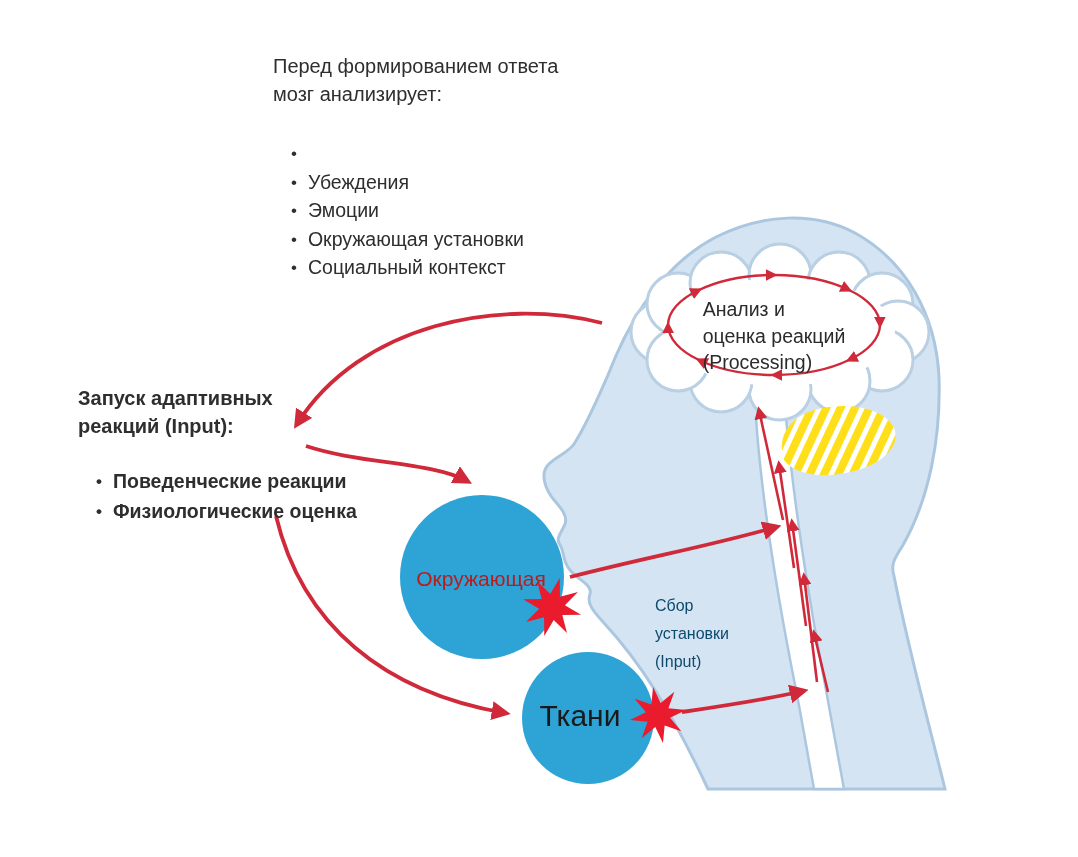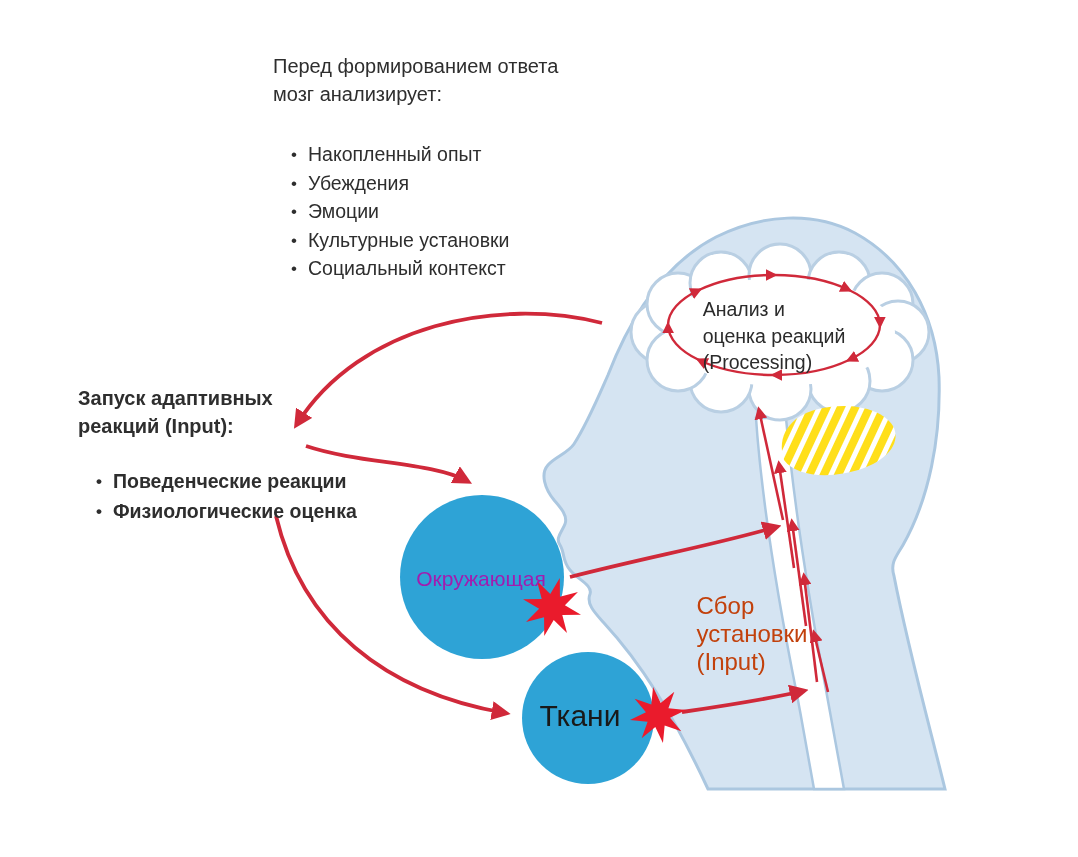--- a/index.html
+++ b/index.html
@@ -13,23 +13,23 @@
   }
   svg.layer{position:absolute;left:0;top:0;}
   .txt{position:absolute;color:#2e2e2e;}
   .top-block{left:265px;top:52px;font-size:20px;line-height:28px;}
   .top-block .list{margin:33px 0 0 18px;padding:0;list-style:none;font-size:19.5px;line-height:27.6px;}
   .left-block{left:70px;top:384px;font-size:20px;line-height:28px;font-weight:bold;}
   .left-block .list{margin:27px 0 0 18px;padding:0;list-style:none;font-size:19.5px;line-height:28px;}
   .list li{display:flex;align-items:baseline;}
   .dot{font-size:17px;margin-right:11px;position:relative;top:-1px;}
   .center-label{position:absolute;transform:translate(-50%,-50%);white-space:nowrap;}
-  .env-label{left:473px;top:578px;font-size:21px;line-height:29px;color:#a21caf;}
+  .env-label{left:473px;top:578px;font-size:21px;line-height:29px;color:#b91c1c;}
   .tissues-label{left:572px;top:716px;font-size:30px;color:#191919;}
-  .input-label{left:744px;top:634px;font-size:24px;line-height:28px;color:#c2410c;}
+  .input-label{left:684px;top:634px;font-size:16px;line-height:28px;color:#0c4a6e;}
   .processing-label{left:766px;top:336px;font-size:19.5px;line-height:26.5px;color:#2b2b2b;}
 </style>
 </head>
 <body>
 
 <div class="canvas">
 
   <svg class="layer" width="1078" height="857" viewBox="0 0 1078 857">
     <defs>
       <marker id="ah" viewBox="0 0 10 10" refX="7" refY="5" markerWidth="5" markerHeight="5" orient="auto">
@@ -121,33 +121,32 @@
     <use href="#star8" transform="translate(544,607) rotate(15)" fill="#ea1b2c"></use>
     <use href="#star8" transform="translate(650,715) rotate(-10) scale(0.95)" fill="#ea1b2c"></use>
   </svg>
 
   <div class="txt top-block">
     <div>Перед формированием ответа</div>
     <div>мозг анализирует:</div>
     <ul class="list">
       <li>
           <span class="dot">•</span>
-          <span>Накопленный опыт</span>
         </li>
       <li>
           <span class="dot">•</span>
           <span>Убеждения</span>
         </li>
       <li>
           <span class="dot">•</span>
           <span>Эмоции</span>
         </li>
       <li>
           <span class="dot">•</span>
-          <span>Культурные установки</span>
+          <span>Окружающая установки</span>
         </li>
       <li>
           <span class="dot">•</span>
           <span>Социальный контекст</span>
         </li>
     </ul>
   </div>
 
   <div class="txt left-block">
     <div>Запуск адаптивных</div>

